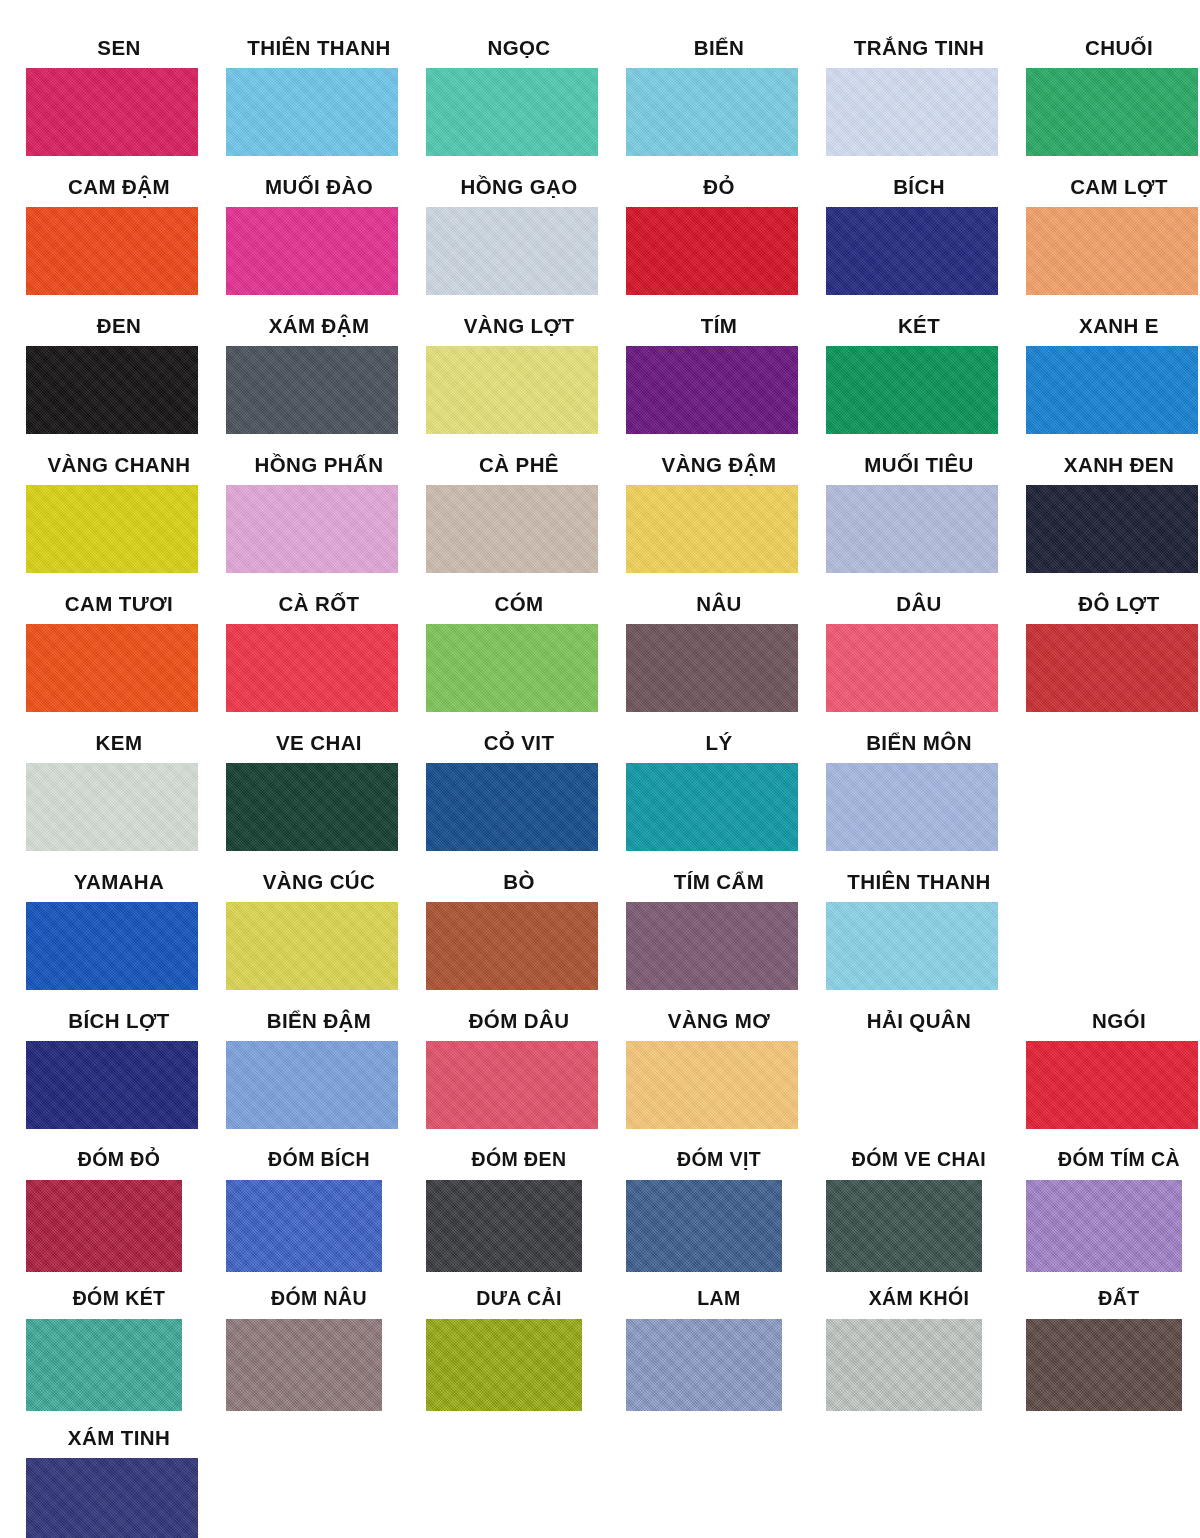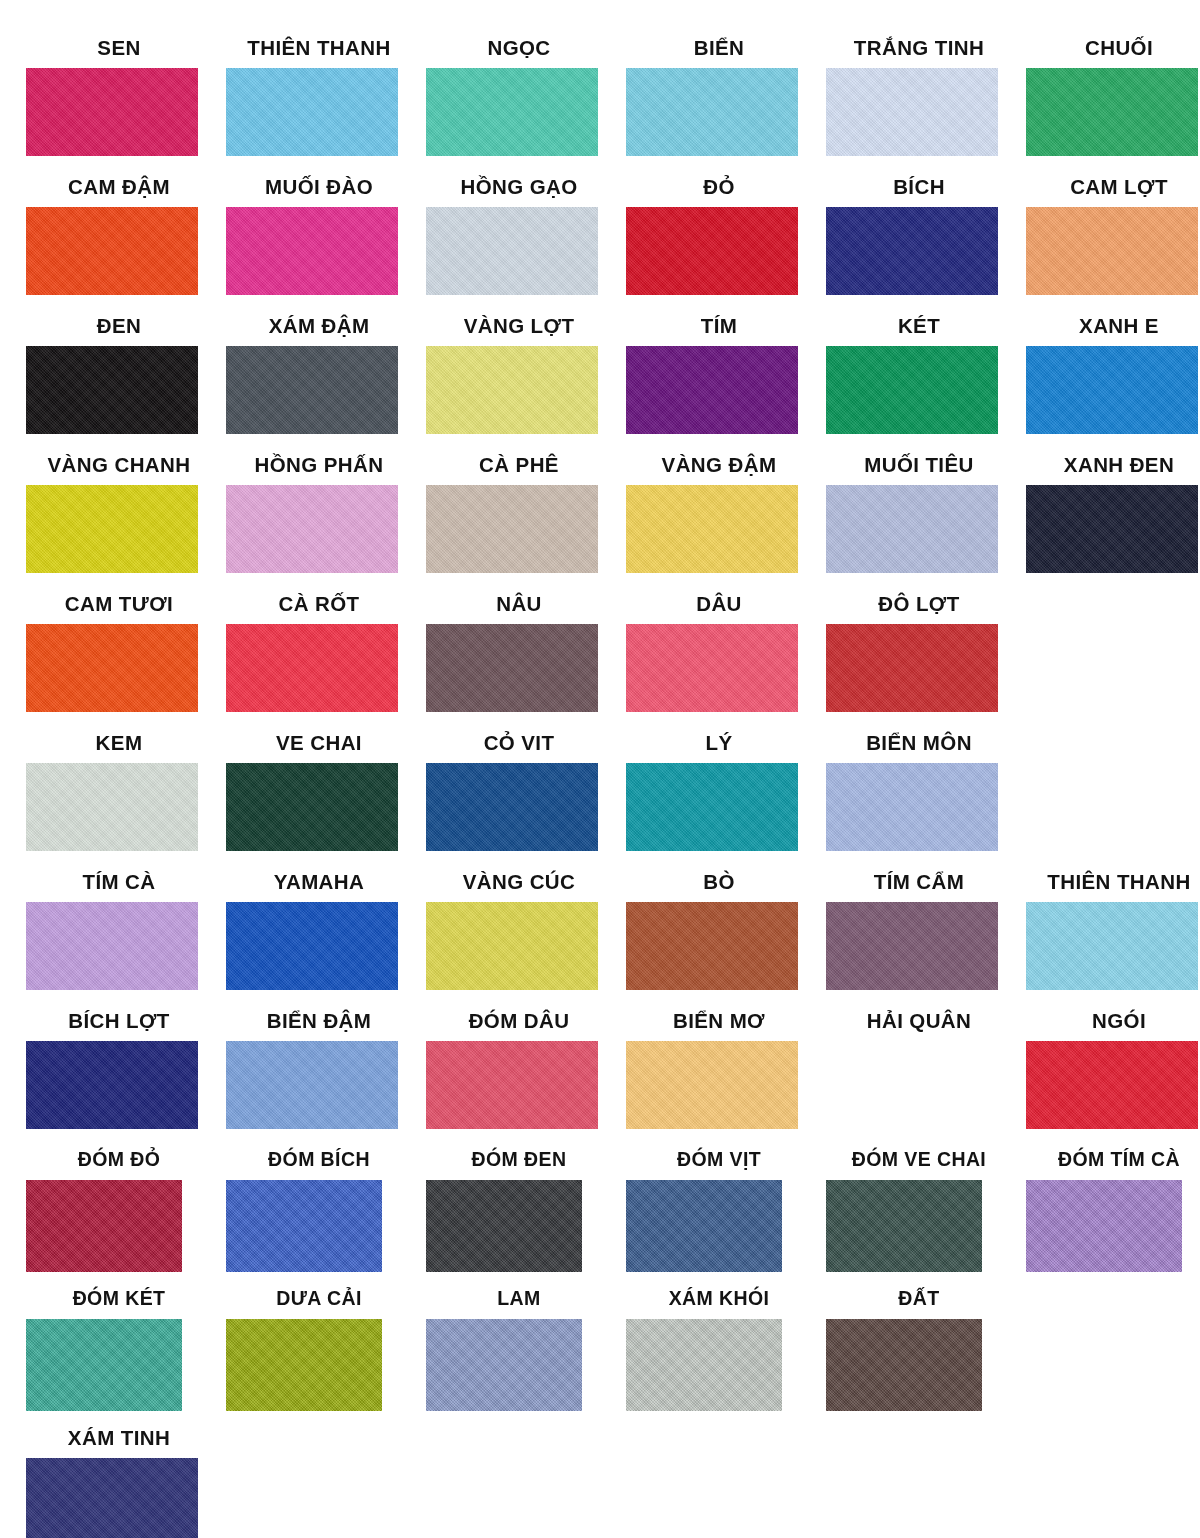--- a/index.html
+++ b/index.html
@@ -230,20 +230,24 @@
     <div class="swatch-row">
       <div class="swatch-cell">
         <div class="swatch-label"><span class="swatch-label-inner">CAM TƯƠI</span></div>
         <div class="swatch-box" style="background: rgb(239, 76, 19);"></div>
       </div>
       <div class="swatch-cell">
         <div class="swatch-label"><span class="swatch-label-inner">CÀ RỐT</span></div>
         <div class="swatch-box" style="background: rgb(241, 50, 72);"></div>
       </div>
       <div class="swatch-cell">
+        <div class="swatch-label"><span class="swatch-label-inner">CÓM</span></div>
+        <div class="swatch-box" style="background: rgb(126, 196, 86);"></div>
+      </div>
+      <div class="swatch-cell">
         <div class="swatch-label"><span class="swatch-label-inner">NÂU</span></div>
         <div class="swatch-box" style="background: rgb(107, 82, 88);"></div>
       </div>
       <div class="swatch-cell">
         <div class="swatch-label"><span class="swatch-label-inner">DÂU</span></div>
         <div class="swatch-box" style="background: rgb(241, 85, 113);"></div>
       </div>
       <div class="swatch-cell">
         <div class="swatch-label"><span class="swatch-label-inner">ĐÔ LỢT</span></div>
         <div class="swatch-box" style="background: rgb(199, 43, 46);"></div>
@@ -266,24 +270,20 @@
         <div class="swatch-label"><span class="swatch-label-inner">LÝ</span></div>
         <div class="swatch-box" style="background: rgb(13, 152, 165);"></div>
       </div>
       <div class="swatch-cell">
         <div class="swatch-label"><span class="swatch-label-inner">BIỂN MÔN</span></div>
         <div class="swatch-box" style="background: rgb(165, 183, 226);"></div>
       </div>
     </div>
     <div class="swatch-row">
       <div class="swatch-cell">
-        <div class="swatch-label"><span class="swatch-label-inner">TÍM CÀ</span></div>
-        <div class="swatch-box" style="background: rgb(192, 157, 221);"></div>
-      </div>
-      <div class="swatch-cell">
         <div class="swatch-label"><span class="swatch-label-inner">YAMAHA</span></div>
         <div class="swatch-box" style="background: rgb(18, 80, 189);"></div>
       </div>
       <div class="swatch-cell">
         <div class="swatch-label"><span class="swatch-label-inner">VÀNG CÚC</span></div>
         <div class="swatch-box" style="background: rgb(220, 214, 79);"></div>
       </div>
       <div class="swatch-cell">
         <div class="swatch-label"><span class="swatch-label-inner">BÒ</span></div>
         <div class="swatch-box" style="background: rgb(169, 81, 47);"></div>
@@ -304,21 +304,21 @@
       </div>
       <div class="swatch-cell">
         <div class="swatch-label"><span class="swatch-label-inner">BIỂN ĐẬM</span></div>
         <div class="swatch-box" style="background: rgb(123, 161, 219);"></div>
       </div>
       <div class="swatch-cell">
         <div class="swatch-label"><span class="swatch-label-inner">ĐÓM DÂU</span></div>
         <div class="swatch-box" style="background: rgb(226, 80, 105);"></div>
       </div>
       <div class="swatch-cell">
-        <div class="swatch-label"><span class="swatch-label-inner">BIỂN MƠ</span></div>
+        <div class="swatch-label"><span class="swatch-label-inner">VÀNG MƠ</span></div>
         <div class="swatch-box" style="background: rgb(246, 199, 119);"></div>
       </div>
       <div class="swatch-cell">
         <div class="swatch-label"><span class="swatch-label-inner">HẢI QUÂN</span></div>
         <div class="swatch-box empty"></div>
       </div>
       <div class="swatch-cell">
         <div class="swatch-label"><span class="swatch-label-inner">NGÓI</span></div>
         <div class="swatch-box" style="background: rgb(226, 30, 50);"></div>
       </div>
@@ -348,20 +348,24 @@
         <div class="swatch-label"><span class="swatch-label-inner">ĐÓM TÍM CÀ</span></div>
         <div class="swatch-box" style="background: rgb(166, 132, 207);"></div>
       </div>
     </div>
     <div class="swatch-row row-speckle">
       <div class="swatch-cell">
         <div class="swatch-label"><span class="swatch-label-inner">ĐÓM KÉT</span></div>
         <div class="swatch-box" style="background: rgb(61, 174, 155);"></div>
       </div>
       <div class="swatch-cell">
+        <div class="swatch-label"><span class="swatch-label-inner">ĐÓM NÂU</span></div>
+        <div class="swatch-box" style="background: rgb(147, 124, 124);"></div>
+      </div>
+      <div class="swatch-cell">
         <div class="swatch-label"><span class="swatch-label-inner">DƯA CẢI</span></div>
         <div class="swatch-box" style="background: rgb(154, 174, 17);"></div>
       </div>
       <div class="swatch-cell">
         <div class="swatch-label"><span class="swatch-label-inner">LAM</span></div>
         <div class="swatch-box" style="background: rgb(142, 158, 203);"></div>
       </div>
       <div class="swatch-cell">
         <div class="swatch-label"><span class="swatch-label-inner">XÁM KHÓI</span></div>
         <div class="swatch-box" style="background: rgb(197, 203, 198);"></div>

